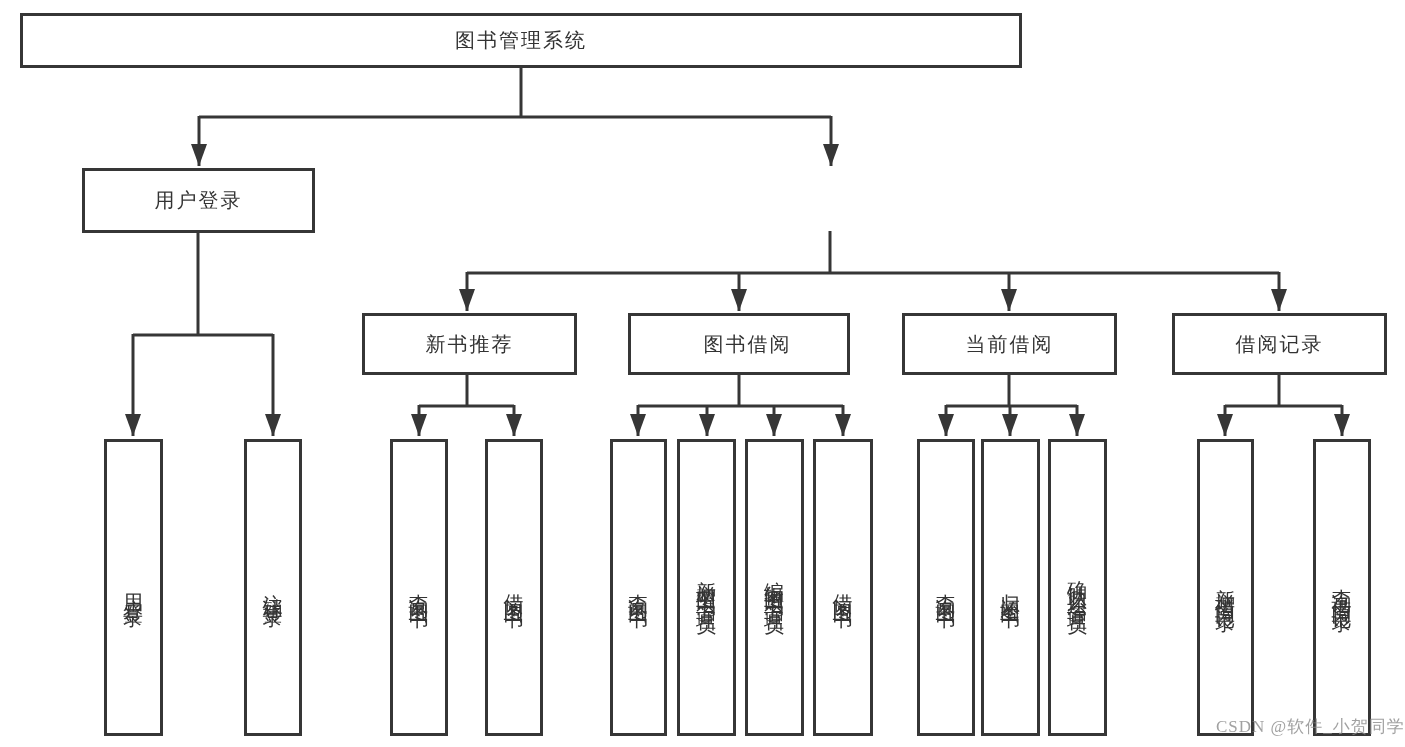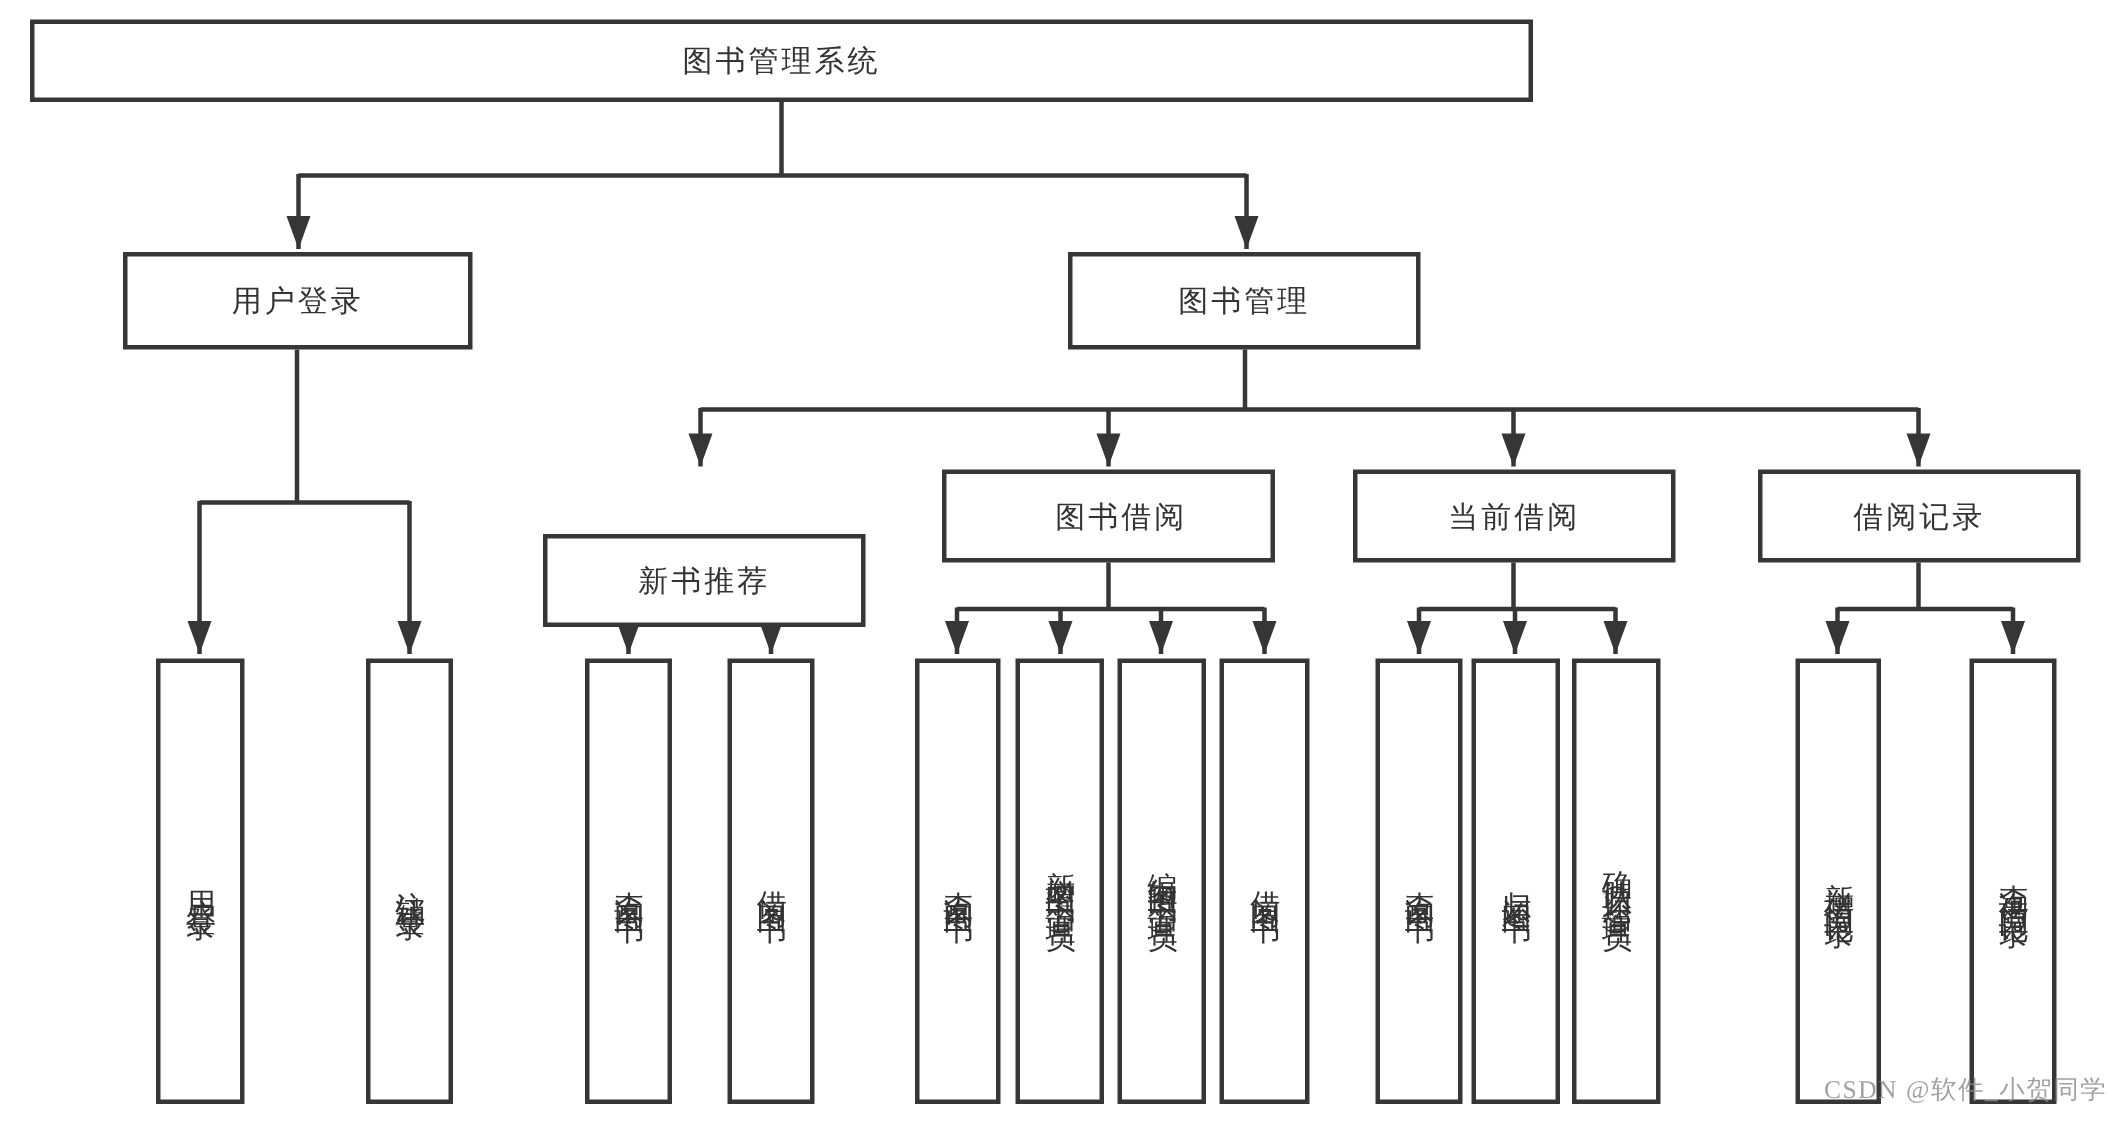--- a/index.html
+++ b/index.html
@@ -109,25 +109,22 @@
     </g>
   </svg>
 
   <div class="node hbox" style="left:20px;top:13px;width:1002px;height:55px;">
     <span class="node-label">图书管理系统</span>
   </div>
 
   <div class="node hbox" style="left:82px;top:168px;width:233px;height:65px;">
     <span class="node-label">用户登录</span>
   </div>
-  <div class="node hbox" style="left:712px;top:168px;width:235px;height:65px;">
-    <span class="node-label">图书管理</span>
-  </div>
 
-  <div class="node hbox" style="left:362px;top:313px;width:215px;height:62px;margin-top:43px;">
+  <div class="node hbox" style="left:362px;top:313px;width:215px;height:62px;">
     <span class="node-label">新书推荐</span>
   </div>
   <div class="node hbox" style="left:628px;top:313px;width:222px;height:62px;padding-left:17px;">
     <span class="node-label">图书借阅</span>
   </div>
   <div class="node hbox" style="left:1172px;top:313px;width:215px;height:62px;">
     <span class="node-label">借阅记录</span>
   </div>
   <div class="node hbox" style="left:902px;top:313px;width:215px;height:62px;">
     <span class="node-label">当前借阅</span>

